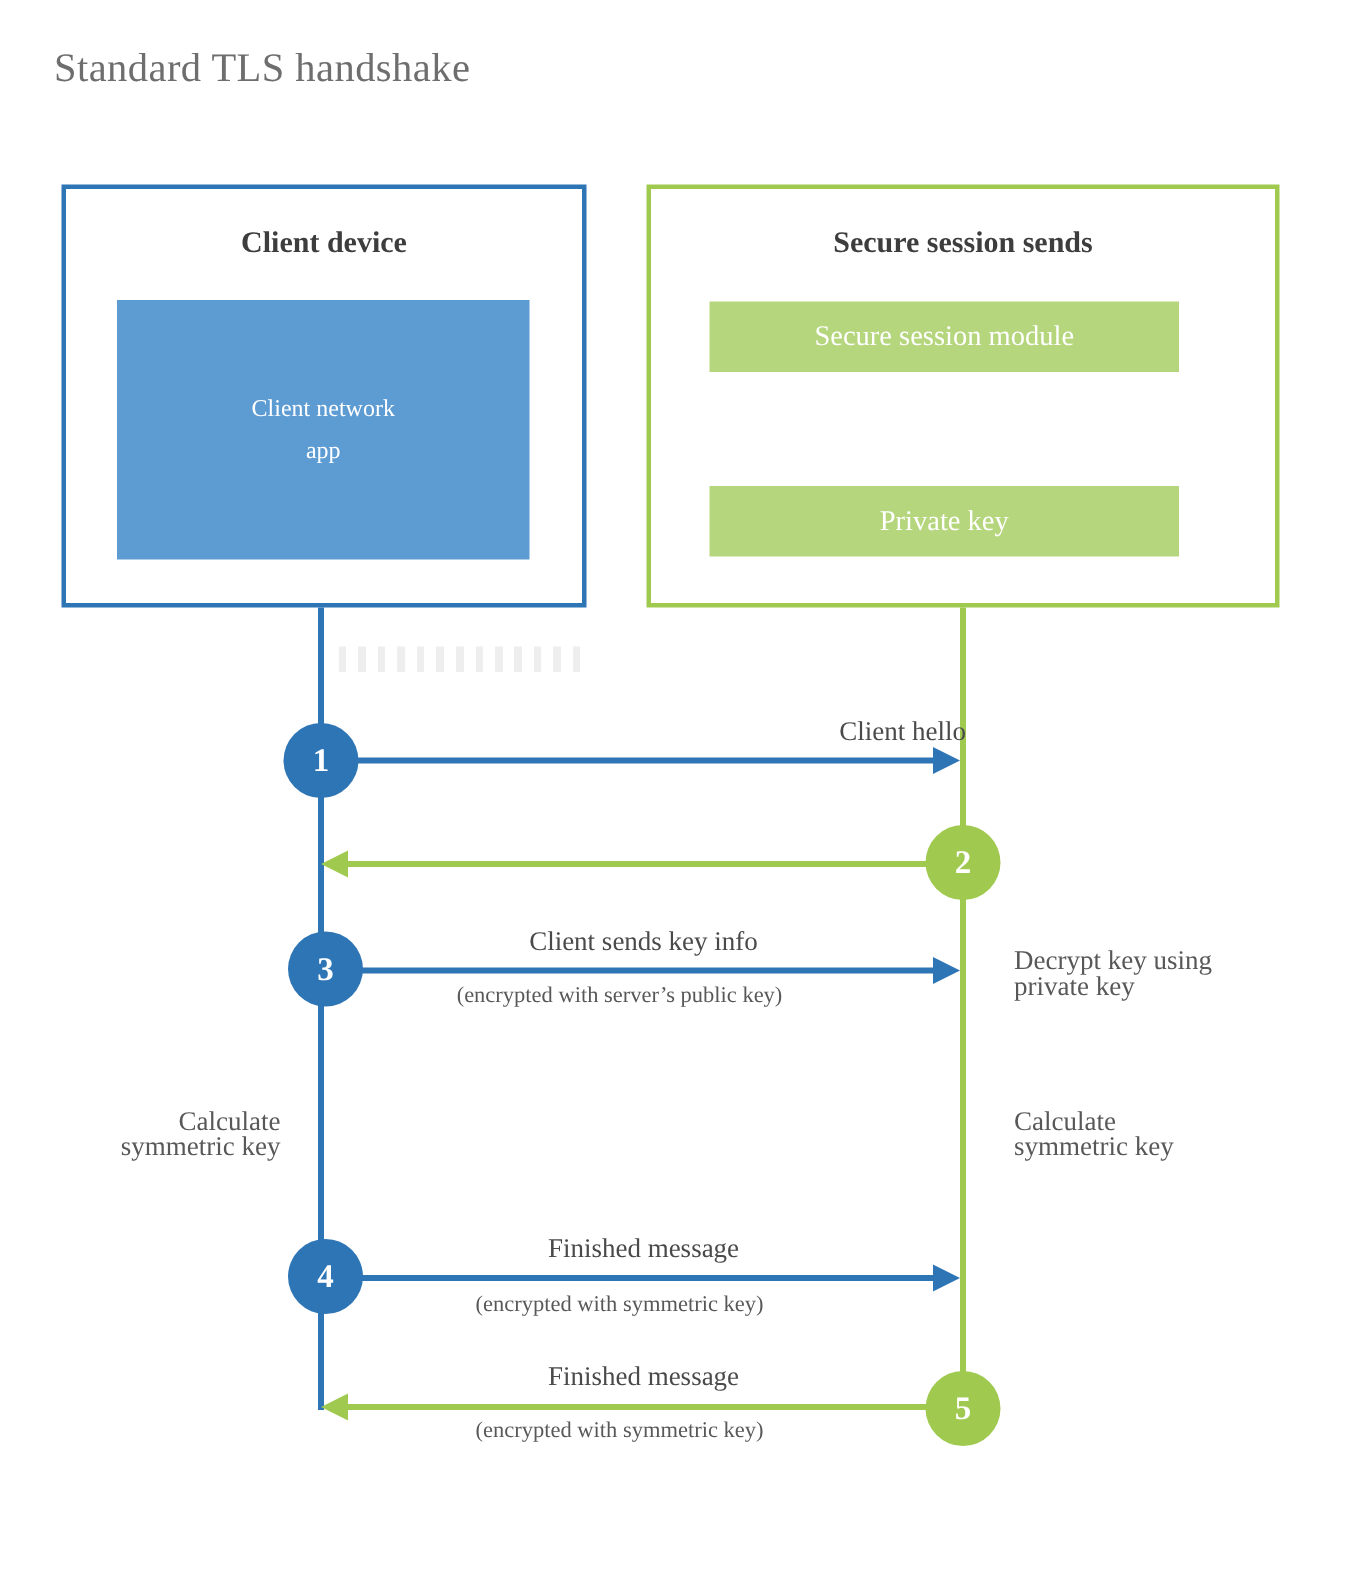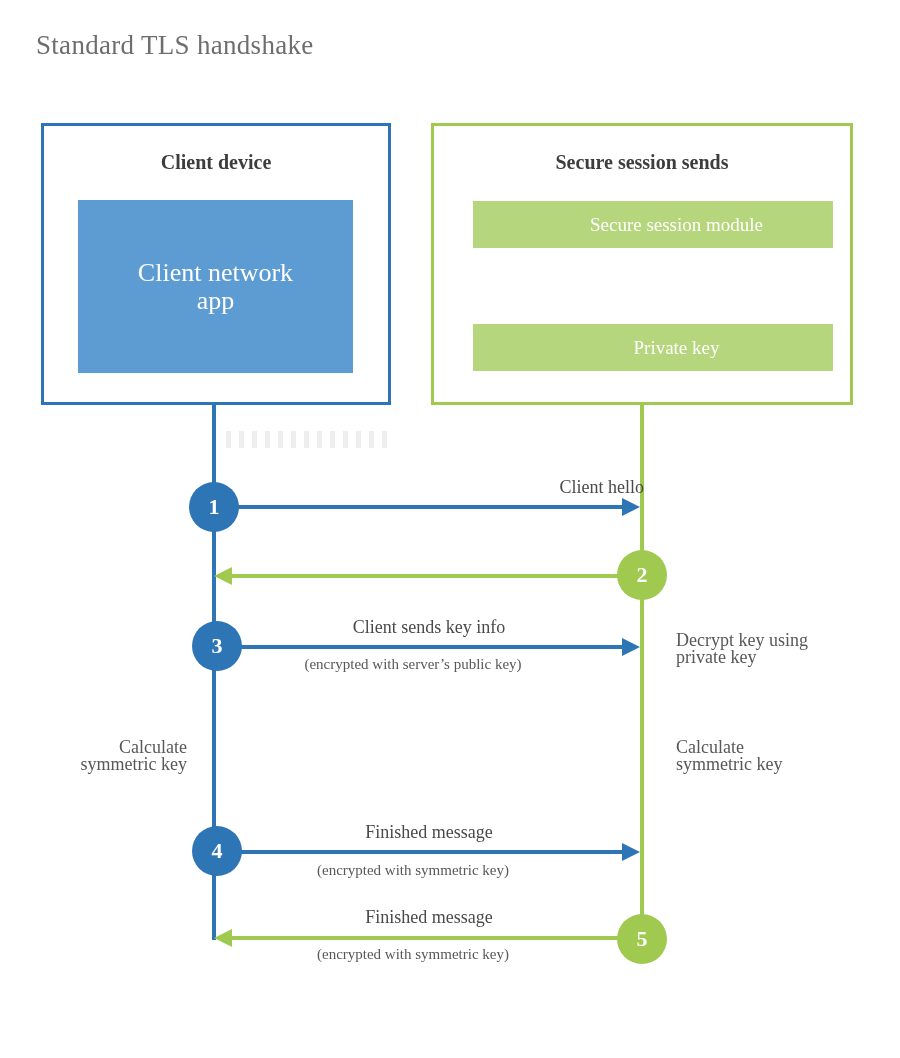--- a/index.html
+++ b/index.html
@@ -17,27 +17,27 @@
     position:absolute; left:36px; top:30px; margin:0;
     font-size:27px; font-weight:400; color:var(--title); letter-spacing:.3px;
   }
   
   .actor-box{position:absolute; top:123px; height:282px; background:#fff; box-sizing:border-box;}
   .client-box{left:41px; width:350px; border:3px solid var(--blue);}
   .server-box{left:431px; width:422px; border:3px solid var(--green);}
   .actor-title{margin-top:25px; text-align:center; font-size:20px; font-weight:bold; color:var(--heading);}
   .client-app{
     position:absolute; left:34px; top:74px; width:275px; height:173px;
-    background:var(--blue-light); color:#fff; font-size:26px; line-height:28px;
+    background:var(--blue-light); color:#fff; font-size:16px; line-height:28px;
     display:flex; flex-direction:column; align-items:center; justify-content:center; text-align:center;
   }
   .server-bar{
     position:absolute; left:39px; width:313px; height:47px;
     background:var(--green-light); color:#fff; font-size:19px;
-    display:flex; align-items:center; justify-content:center;padding-left:47px;
+    display:flex; align-items:center; justify-content:center;
   }
   .bar-0{top:75px;} .bar-1{top:137px;} .bar-2{top:198px;}
   
   .lifeline{position:absolute; width:4px; top:405px;}
   .lifeline-client{left:212px; height:535px; background:var(--blue);}
   .lifeline-server{left:640px; height:533px; background:var(--green);}
   .ghost-dashes{
     position:absolute; left:226px; top:431px; width:162px; height:17px;
     background:repeating-linear-gradient(90deg,#eeeeee 0 5px,transparent 5px 13px);
   }

